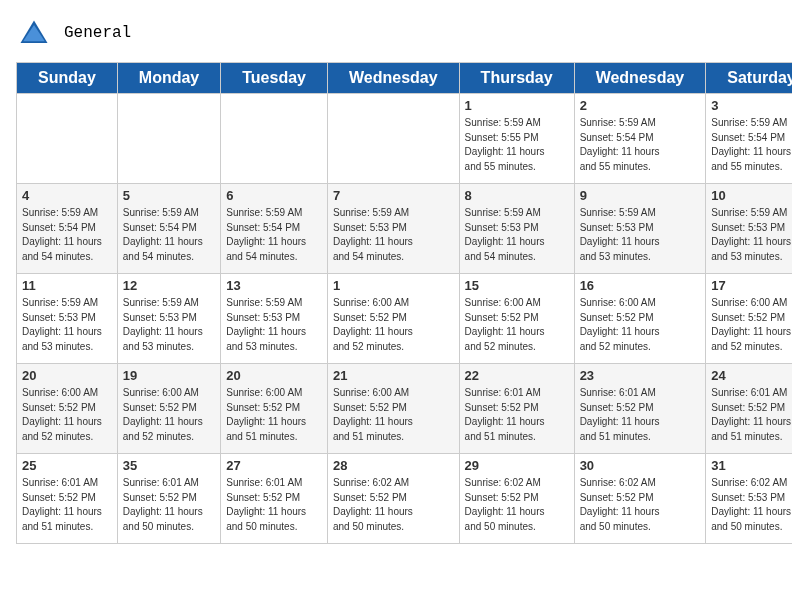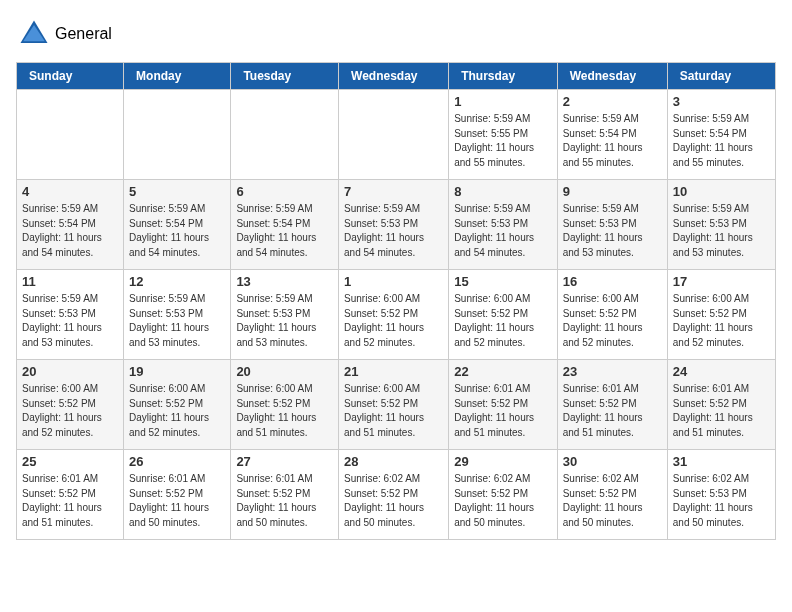--- a/index.html
+++ b/index.html
@@ -12,21 +12,22 @@
     }
     .header {
       display: flex;
       justify-content: space-between;
       align-items: flex-start;
       margin-bottom: 10px;
     }
     .logo {
       display: flex;
       align-items: center;
-      gap: 3px;
+      gap: 12px;
+      font-family: Liberation Mono, monospace;
     }
     .logo-text {
       display: flex;
       flex-direction: column;
       line-height: 1.1;
     }
     .logo-icon {
       width: 36px;
       height: 36px;
     }
@@ -43,22 +44,22 @@
       color: #555;
     }
     table {
       width: 100%;
       border-collapse: collapse;
       font-size: 11px;
     }
     thead tr th {
       background: #1a5fa8;
       color: #fff;
-      padding: 6px 12px;
-      font-size: 12px;
+      padding: 6px 21px;
+      font-size: 16px;
       font-weight: bold;
       text-align: left;
       border: 1px solid #ccc;
     }
     tbody tr td {
       vertical-align: top;
       padding: 4px 5px;
       border: 1px solid #ccc;
       height: 90px;
       width: 113px;
@@ -347,21 +348,21 @@
         <td>
           <div class="day-num">25</div>
           <div class="day-info">
             Sunrise: 6:01 AM<br>
             Sunset: 5:52 PM<br>
             Daylight: 11 hours<br>
             and 51 minutes.
           </div>
         </td>
         <td>
-          <div class="day-num">26</div>
+          <div class="day-num">35</div>
           <div class="day-info">
             Sunrise: 6:01 AM<br>
             Sunset: 5:52 PM<br>
             Daylight: 11 hours<br>
             and 50 minutes.
           </div>
         </td>
         <td>
           <div class="day-num">27</div>
           <div class="day-info">

